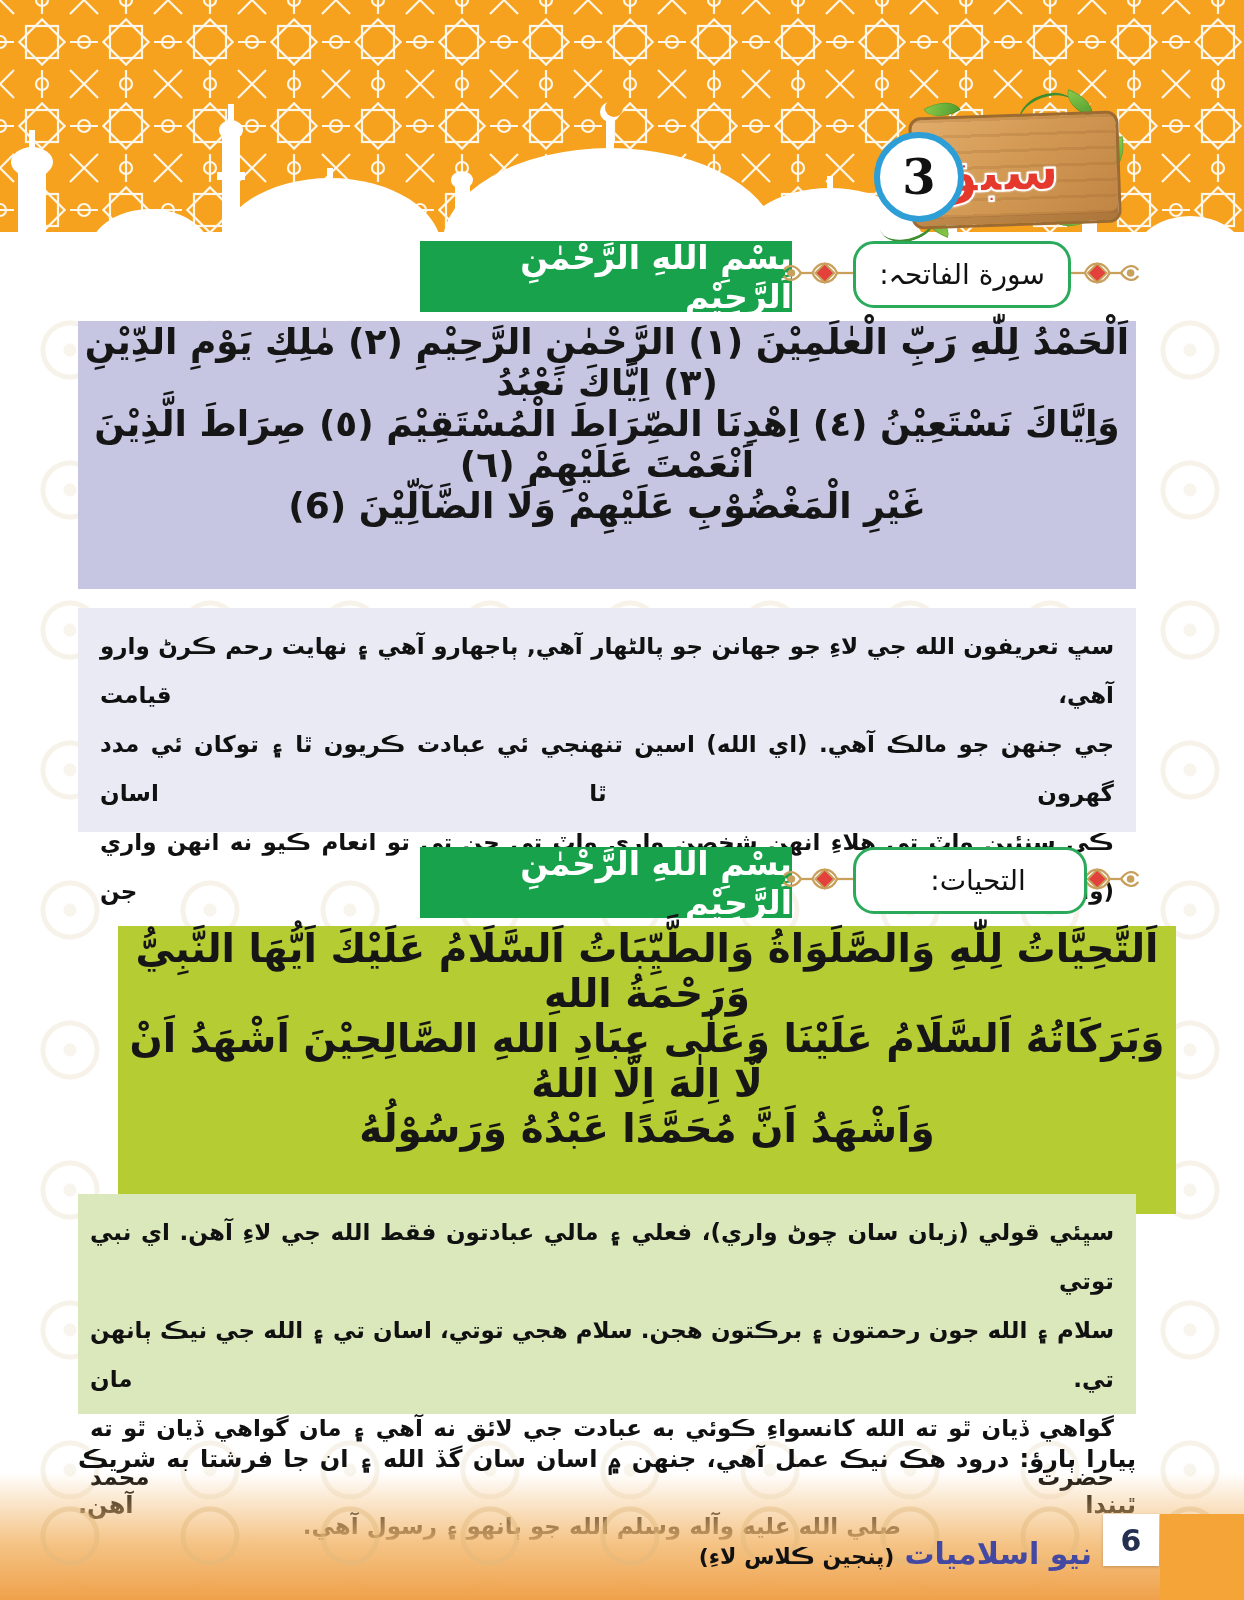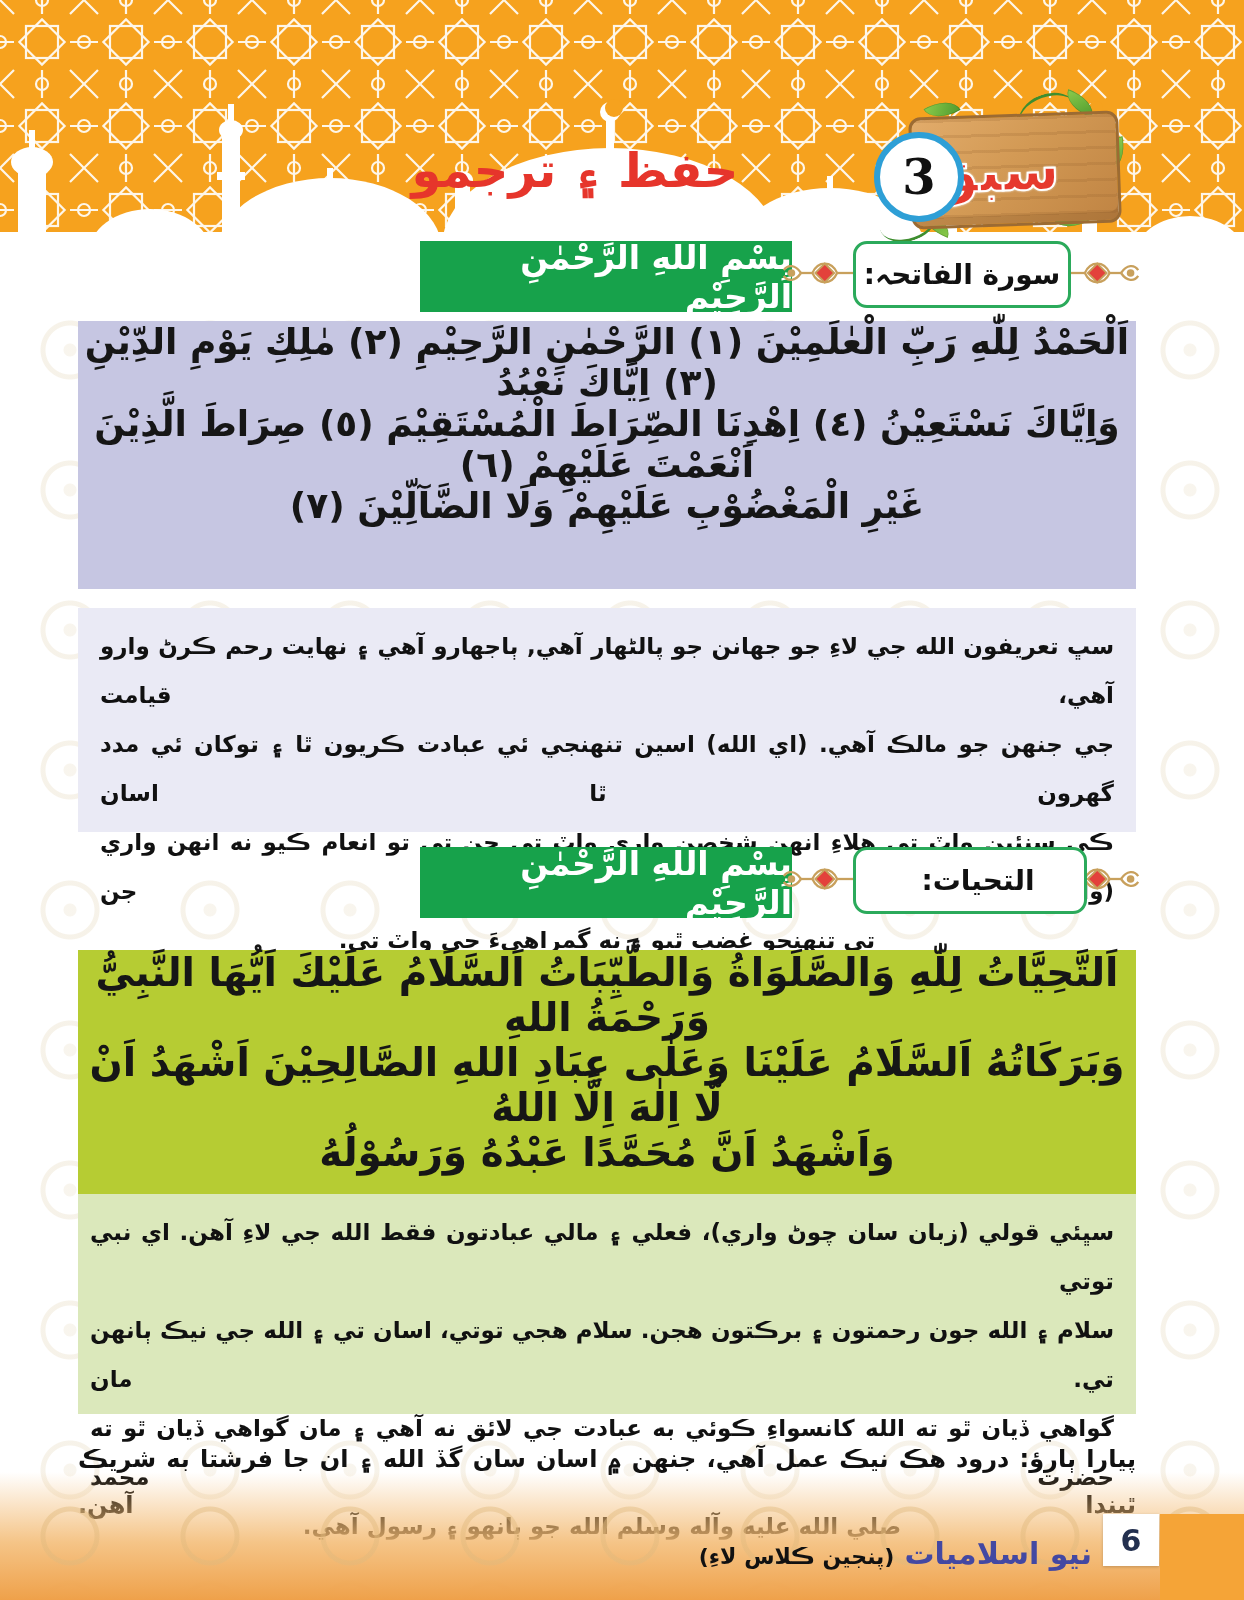--- a/index.html
+++ b/index.html
@@ -53,34 +53,34 @@
   }
   .vine{position:absolute;width:60px;height:40px;border:0;border-top:3px solid #3E8E2F;border-radius:50%;background:transparent;}
   
   .banner{
     position:absolute;left:420px;width:372px;height:71px;background:#17A24B;
     display:flex;align-items:center;justify-content:center;
     color:#fff;font-size:33px;font-weight:bold;direction:rtl;
   }
   .label-box{
     position:absolute;left:853px;width:212px;height:61px;background:#fff;
-    border:3px solid #2BAA5B;border-radius:14px;z-index:2;
-    display:flex;align-items:center;justify-content:center;
-    color:#111;font-size:28px;font-weight:bold;direction:rtl;
+    border:3px solid #2BAA5B;border-radius:21px;z-index:2;
+    display:flex;align-items:center;justify-content:center;
+    color:#111;font-size:28px;font-weight:normal;direction:rtl;
   }
   .orn{position:absolute;z-index:1;}
   
   .quran-box{
     position:absolute;left:78px;width:1058px;direction:rtl;
     display:flex;flex-direction:column;justify-content:flex-start;
     color:#161616;font-weight:bold;text-align:center;
   }
   .quran-box .qline{width:100%;}
   .qbox1{top:321px;height:268px;background:#C6C6E2;font-size:36px;}
-  .qbox2{top:950px;height:288px;background:#B6CC33;font-size:39px;}
+  .qbox2{top:926px;height:288px;background:#B6CC33;font-size:39px;margin-left:40px;}
   .trans-box{
     position:absolute;left:78px;width:1058px;direction:rtl;
     padding:14px 22px;box-sizing:border-box;
     color:#111;font-weight:bold;font-size:23px;
   }
   .tbox1{top:608px;height:224px;background:#EAEAF5;}
   .tbox2{top:1194px;height:220px;background:#DBE8BB;padding-left:12px;}
   .tline{line-height:49px;text-align:justify;text-align-last:justify;}
   .tline.center{text-align:center;text-align-last:center;}
   
@@ -166,21 +166,20 @@
       </g>
 
       <g>
         <circle cx="614" cy="108" r="9" fill="#F6A21E"></circle>
         <circle cx="1093" cy="111" r="8" fill="#ffffff"></circle>
         <circle cx="1096" cy="108" r="7" fill="#F6A21E"></circle>
       </g>
     </svg>
   </div>
 
-  <div class="lesson-title">حفظ ۽ ترجمو</div>
 
   <div class="badge">
     <div class="vine" style="left:150px;top:-8px;transform:rotate(-20deg);"></div>
     <div class="vine" style="left:10px;top:96px;transform:rotate(160deg);"></div>
     <div class="leaf" style="left:58px;top:-2px;transform:rotate(-30deg);"></div>
     <div class="leaf" style="left:196px;top:-8px;transform:rotate(20deg);"></div>
     <div class="leaf" style="left:232px;top:42px;transform:rotate(80deg);"></div>
     <div class="leaf" style="left:188px;top:108px;transform:rotate(150deg);"></div>
     <div class="leaf" style="left:52px;top:112px;transform:rotate(-160deg);"></div>
     <div class="plank">
@@ -214,21 +213,21 @@
       <path d="M34 23 H22"></path>
       <path d="M22 23 C16 14 8 14 4 20 M22 23 C16 32 8 32 4 26"></path>
     </g>
     <rect x="40" y="16" width="14" height="14" transform="rotate(45 47 23)" fill="#E3413B" stroke="#C8A05C" stroke-width="2"></rect>
     <circle cx="12" cy="23" r="4" fill="#C8A05C"></circle>
   </svg>
 
   <div class="quran-box qbox1">
     <div class="qline">اَلْحَمْدُ لِلّٰهِ رَبِّ الْعٰلَمِيْنَ (١) الرَّحْمٰنِ الرَّحِيْمِ (٢) مٰلِكِ يَوْمِ الدِّيْنِ (٣) اِيَّاكَ نَعْبُدُ</div>
     <div class="qline">وَاِيَّاكَ نَسْتَعِيْنُ (٤) اِهْدِنَا الصِّرَاطَ الْمُسْتَقِيْمَ (٥) صِرَاطَ الَّذِيْنَ اَنْعَمْتَ عَلَيْهِمْ (٦)</div>
-    <div class="qline">غَيْرِ الْمَغْضُوْبِ عَلَيْهِمْ وَلَا الضَّآلِّيْنَ (٧)</div>
+    <div class="qline">غَيْرِ الْمَغْضُوْبِ عَلَيْهِمْ وَلَا الضَّآلِّيْنَ (6)</div>
   </div>
 
   <div class="trans-box tbox1">
     <div class="tline">سڀ تعريفون الله جي لاءِ جو جهانن جو پالڻهار آهي, ٻاجهارو آهي ۽ نهايت رحم ڪرڻ وارو آهي، قيامت</div>
     <div class="tline">جي جنهن جو مالڪ آهي. (اي الله) اسين تنهنجي ئي عبادت ڪريون ٿا ۽ توکان ئي مدد گهرون ٿا اسان</div>
     <div class="tline">ڪي سنئين واٽ تي هلاءِ انهن شخصن واري واٽ تي جن تي تو انعام ڪيو نه انهن واري (واٽ تي) جن</div>
     <div class="tline center">تي تنهنجو غضب ٿيو ۽ نه گمراهيءَ جي واٽ تي.</div>
   </div>
 
   <div class="banner" style="top:847px;">

